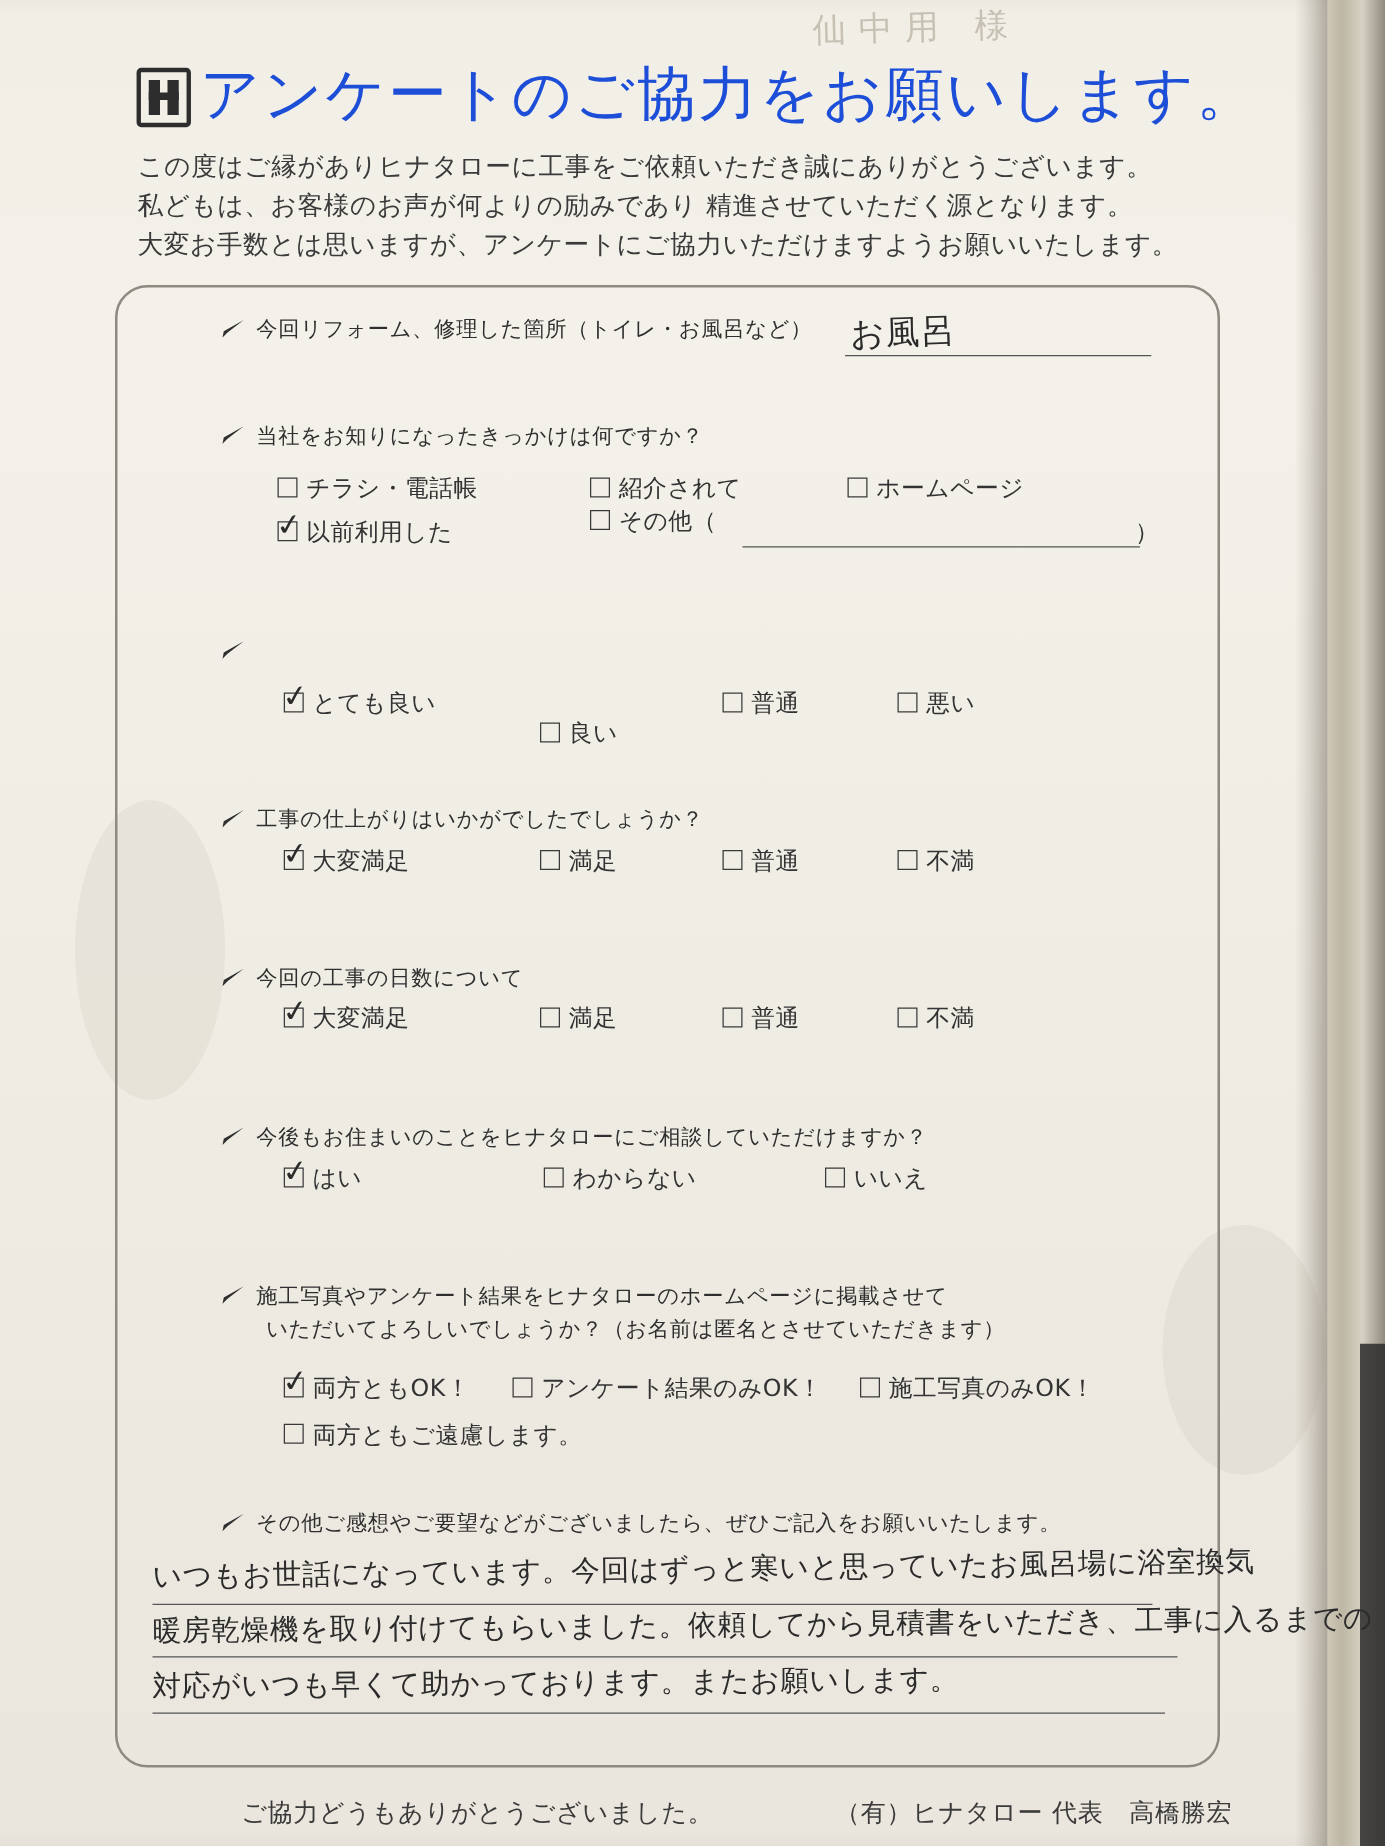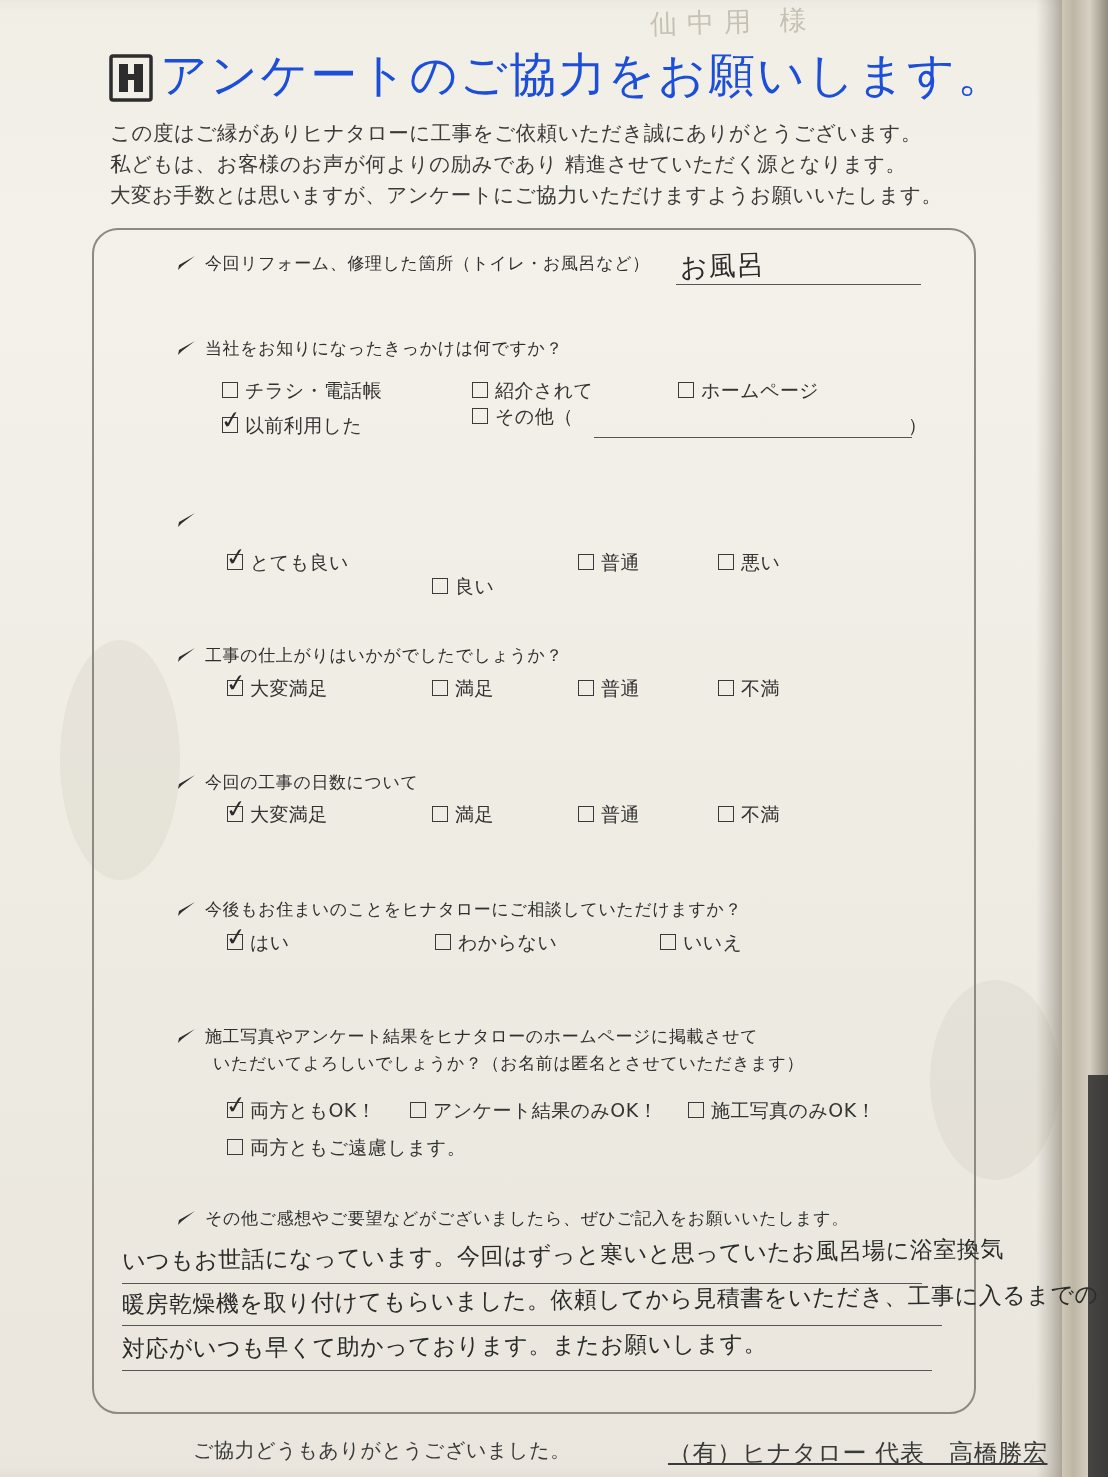--- a/index.html
+++ b/index.html
@@ -117,21 +117,21 @@
     letter-spacing:.5px;
     white-space:nowrap;
   }
   .comment-line span{display:inline-block;}
   .footer-left{
     position:absolute;left:193px;top:1437px;
     font-size:20px;color:#3a3a3a;letter-spacing:.6px;
   }
   .footer-right{
     position:absolute;left:668px;top:1437px;
-    font-size:24px;color:#3a3a3a;letter-spacing:.6px;text-decoration:underline;
+    font-size:20px;color:#3a3a3a;letter-spacing:.6px;
   }
   .paren{
     position:absolute;font-size:19px;color:#333;
   }
   
   .blotch{position:absolute;border-radius:50%;background:rgba(160,150,130,.10);}
 </style>
 </head>
 <body>
 

